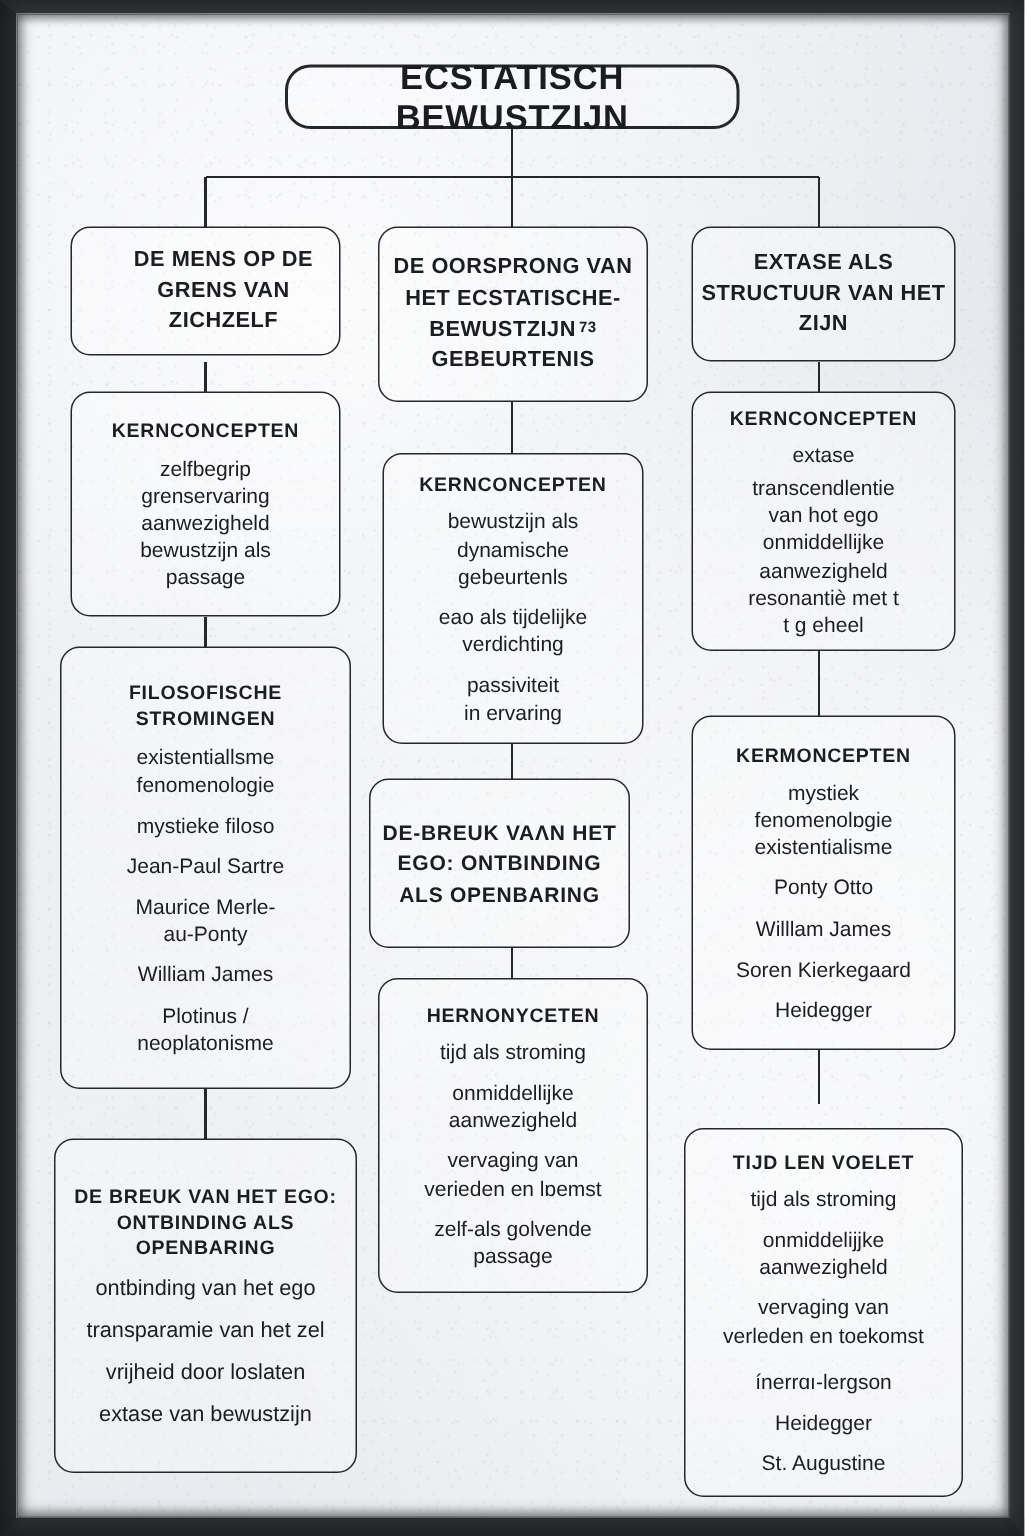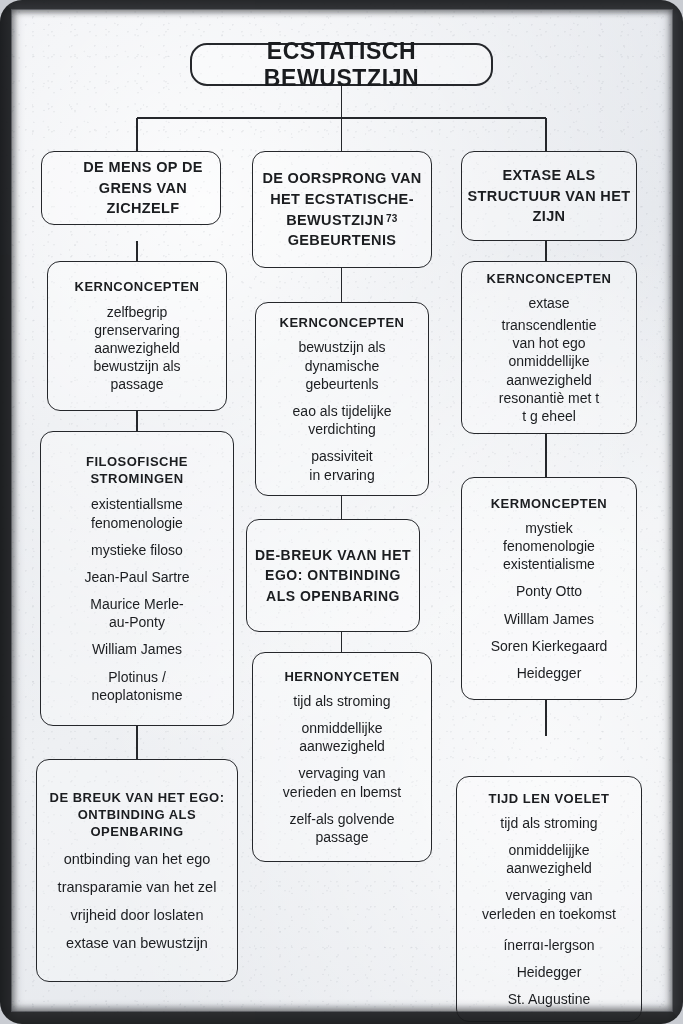--- a/index.html
+++ b/index.html
@@ -18,21 +18,20 @@
   #page {
     position: relative;
     width: 683px;
     height: 1024px;
     box-sizing: border-box;
     background:
       radial-gradient(ellipse 120% 90% at 30% 20%, rgba(255,255,255,0.85), rgba(255,255,255,0) 60%),
       radial-gradient(ellipse 100% 80% at 80% 75%, rgba(255,255,255,0.7), rgba(255,255,255,0) 65%),
       linear-gradient(160deg, #eceef2 0%, #e4e7ec 35%, #eef0f3 60%, #e3e6eb 100%);
     overflow: hidden;
-    border-radius: 22px;
   }
   
   #grain {
     position: absolute;
     inset: 0;
     pointer-events: none;
     opacity: 0.5;
     background-image:
       radial-gradient(circle at 12% 18%, rgba(150,155,165,0.30) 0.6px, transparent 1.1px),
       radial-gradient(circle at 42% 9%,  rgba(150,155,165,0.26) 0.6px, transparent 1.1px),
@@ -188,21 +187,21 @@
         <line x1="546" y1="241" x2="546" y2="261"></line>
         <line x1="546" y1="434" x2="546" y2="477"></line>
         <line x1="546" y1="700" x2="546" y2="736"></line>
       </g>
     </svg>
 
     <div class="node title-node" style="left:190px; top:43px; width:303px; height:43px;">
       <div class="title-text">ECSTATISCH BEWUSTZIJN</div>
     </div>
 
-    <div class="node" style="left:41px; top:151px; width:180px; height:74px;padding-left:24px;">
+    <div class="node" style="left:47px; top:151px; width:180px; height:86px;padding-left:24px;">
       <div class="head-text">
         <span class="ln">DE MENS OP</span>
         <span class="ln">DE GRENS VAN</span>
         <span class="ln">ZICHZELF</span>
       </div>
     </div>
 
     <div class="node" style="left:47px; top:261px; width:180px; height:150px; padding:11px 10px;">
       <div class="box-title">
         <span class="ln">KERNCONCEPTEN</span>
@@ -381,21 +380,21 @@
         <span class="ln">Willlam James</span>
       </div>
       <div class="group">
         <span class="ln">Soren Kierkegaard</span>
       </div>
       <div class="group">
         <span class="ln">Heidegger</span>
       </div>
     </div>
 
-    <div class="node" style="left:456px; top:776px; width:186px; height:246px; padding:11px 8px;">
+    <div class="node" style="left:456px; top:752px; width:186px; height:246px; padding:11px 8px;">
       <div class="box-title">
         <span class="ln">TIJD LEN VOELET</span>
       </div>
       <div class="group" style="margin-top:0;">
         <span class="ln">tijd als stroming</span>
       </div>
       <div class="group">
         <span class="ln">onmiddelijjke</span>
         <span class="ln">aanwezigheld</span>
       </div>

